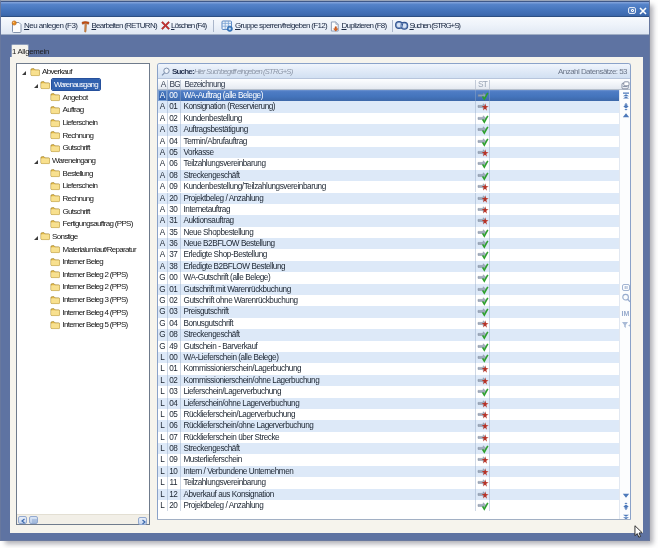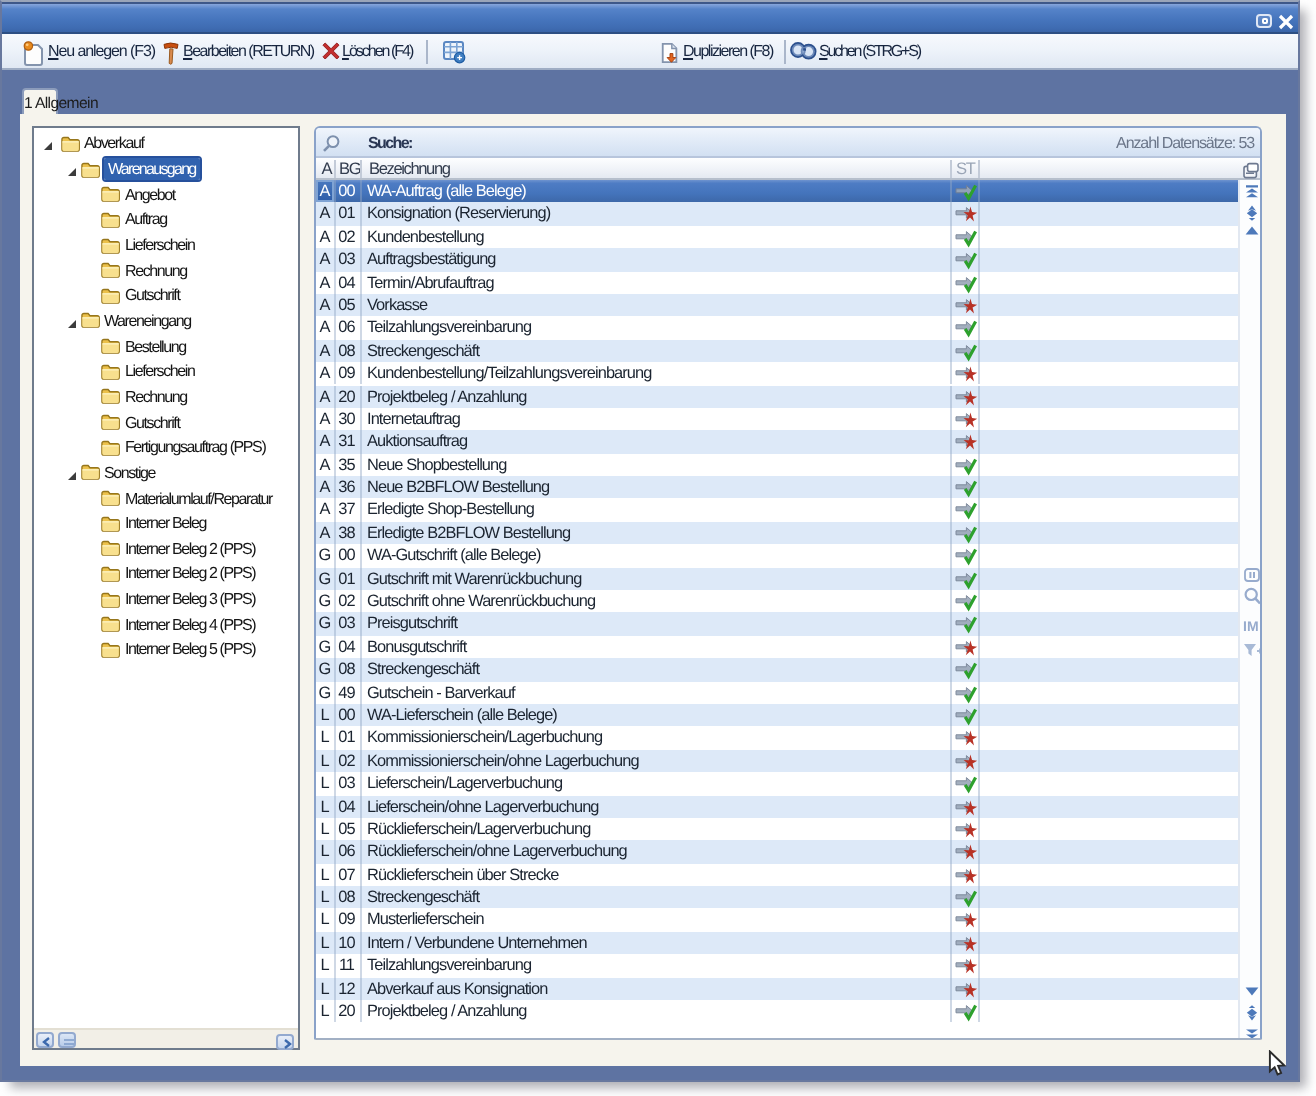--- a/index.html
+++ b/index.html
@@ -46,21 +46,21 @@
 #hsb{position:absolute;left:0px;right:0px;bottom:0px;height:10px;background:#f2efe7;border-top:1px solid #e3dfd3}
 .sbtn{position:absolute;width:9px;height:8px;border:1px solid #93a9cf;border-radius:2px;
  background:linear-gradient(180deg,#e8eef9,#c8d7ee)}
 .sbtn svg{position:absolute;left:0;top:0}
 
 #tpanel{position:absolute;left:156px;top:62px;width:474px;height:457px;background:#fff;
  border:1px solid #8aa2c9;border-bottom-color:#a2b0c4;border-radius:3px 3px 1px 1px;overflow:hidden}
 #search{position:absolute;left:0;top:0;right:0;height:15px;
  background:linear-gradient(180deg,#f0f5fc 0%,#e3ecf8 40%,#d2e0f2 100%);
  border-bottom:1px solid #b7c5dc;}
-#search .lab{position:absolute;left:26px;top:0;font-size:8px;font-weight:bold;
+#search .lab{position:absolute;left:14px;top:0;font-size:8px;font-weight:bold;
  color:#2a3754;line-height:15px;letter-spacing:-0.8px}
 #search .hint{position:absolute;left:36px;top:0;font-size:7.6px;font-style:italic;
  color:#8d97a8;line-height:15px;letter-spacing:-0.8px}
 #search .cnt{position:absolute;right:3px;top:0;font-size:8px;color:#6b7689;
  line-height:15px;letter-spacing:-0.55px}
 #thead{position:absolute;left:0;top:15px;right:0;height:11px;
  background:linear-gradient(180deg,#fdfeff 0%,#f0f3f8 55%,#e4e9f1 100%);
  border-bottom:1px solid #b6bfcc;font-size:8.3px;color:#333d4f;}
 #thead .c{position:absolute;top:0;line-height:11px;letter-spacing:-0.7px}
 #thead .sep{position:absolute;top:1px;width:1px;height:9px;background:#c3cbd8}
@@ -117,20 +117,21 @@
         </div>
 <div class="titem" style="left:170px;letter-spacing:-1.0px"><u>L</u>öschen (F4)</div>
 <div class="ticon" style="left:220px">
           <svg width="12" height="12" viewBox="0 0 12 12">
 <rect x="1" y="1" width="9.5" height="8.5" rx="1" fill="#eef4fb" stroke="#5a87c2" stroke-width="1"></rect>
 <path d="M1 3.4 h9.5 M4.2 1 v8.5 M7.4 1 v8.5 M1 6.2 h9.5" stroke="#7ba3d4" stroke-width=".8" fill="none"></path>
 <circle cx="8.8" cy="8.8" r="2.6" fill="#3f7ec2" stroke="#1f5da3" stroke-width=".6"></circle>
 <path d="M7.6 8.8 h2.4 M8.8 7.6 v2.4" stroke="#fff" stroke-width=".7"></path>
 </svg>
         </div>
+<div class="titem" style="left:234px;letter-spacing:-0.7px"><u>G</u>ruppe sperren/freigeben (F12)</div>
 <div class="ticon" style="left:329px">
           <svg width="10" height="13" viewBox="0 0 11 13">
 <path d="M1.5 1.5 h5 l2.5 2.5 v7.5 h-7.5 z" fill="#fdfdfd" stroke="#8494ad" stroke-width="1"></path>
 <path d="M6.5 1.5 v2.5 h2.5" fill="#dbe4f0" stroke="#8494ad" stroke-width=".8"></path>
 <path d="M5.5 6.8 l0 2.2 h-1.6 l2.4 2.6 2.4 -2.6 h-1.6 l0 -2.2 z" fill="#e2641e" stroke="#a33c08" stroke-width=".5"></path>
 </svg>
         </div>
 <div class="titem" style="left:340.5px;letter-spacing:-0.75px"><u>D</u>uplizieren (F8)</div>
 <div class="ticon" style="left:393px">
           <svg width="15" height="13" viewBox="0 0 15 13">
@@ -296,20 +297,21 @@
         </svg>
       </div>
 
   <div id="tpanel">
     <div id="search">
       <svg style="position:absolute;left:2px;top:3px" width="11" height="10" viewBox="0 0 11 10">
         <circle cx="6.5" cy="3.8" r="2.7" fill="#eef3fa" stroke="#7d90ad" stroke-width="1"></circle>
         <path d="M4.5 5.9 L2 8.4" stroke="#7d90ad" stroke-width="1.3"></path>
       </svg>
       <span class="lab">Suche:</span>
+      <span class="hint">Hier Suchbegriff eingeben (STRG+S)</span>
       <span class="cnt">Anzahl Datensätze: 53</span>
     </div>
     <div id="thead">
 <div class="c" style="left:2.8px">A</div>
 <div class="sep" style="left:8.5px"></div>
 <div class="c" style="left:11.5px">BG</div>
 <div class="sep" style="left:22px"></div>
 <div class="c" style="left:26.5px">Bezeichnung</div>
 <div class="sep" style="left:317px"></div>
 <div class="c" style="left:320px;color:#9aa5b6">ST</div>

